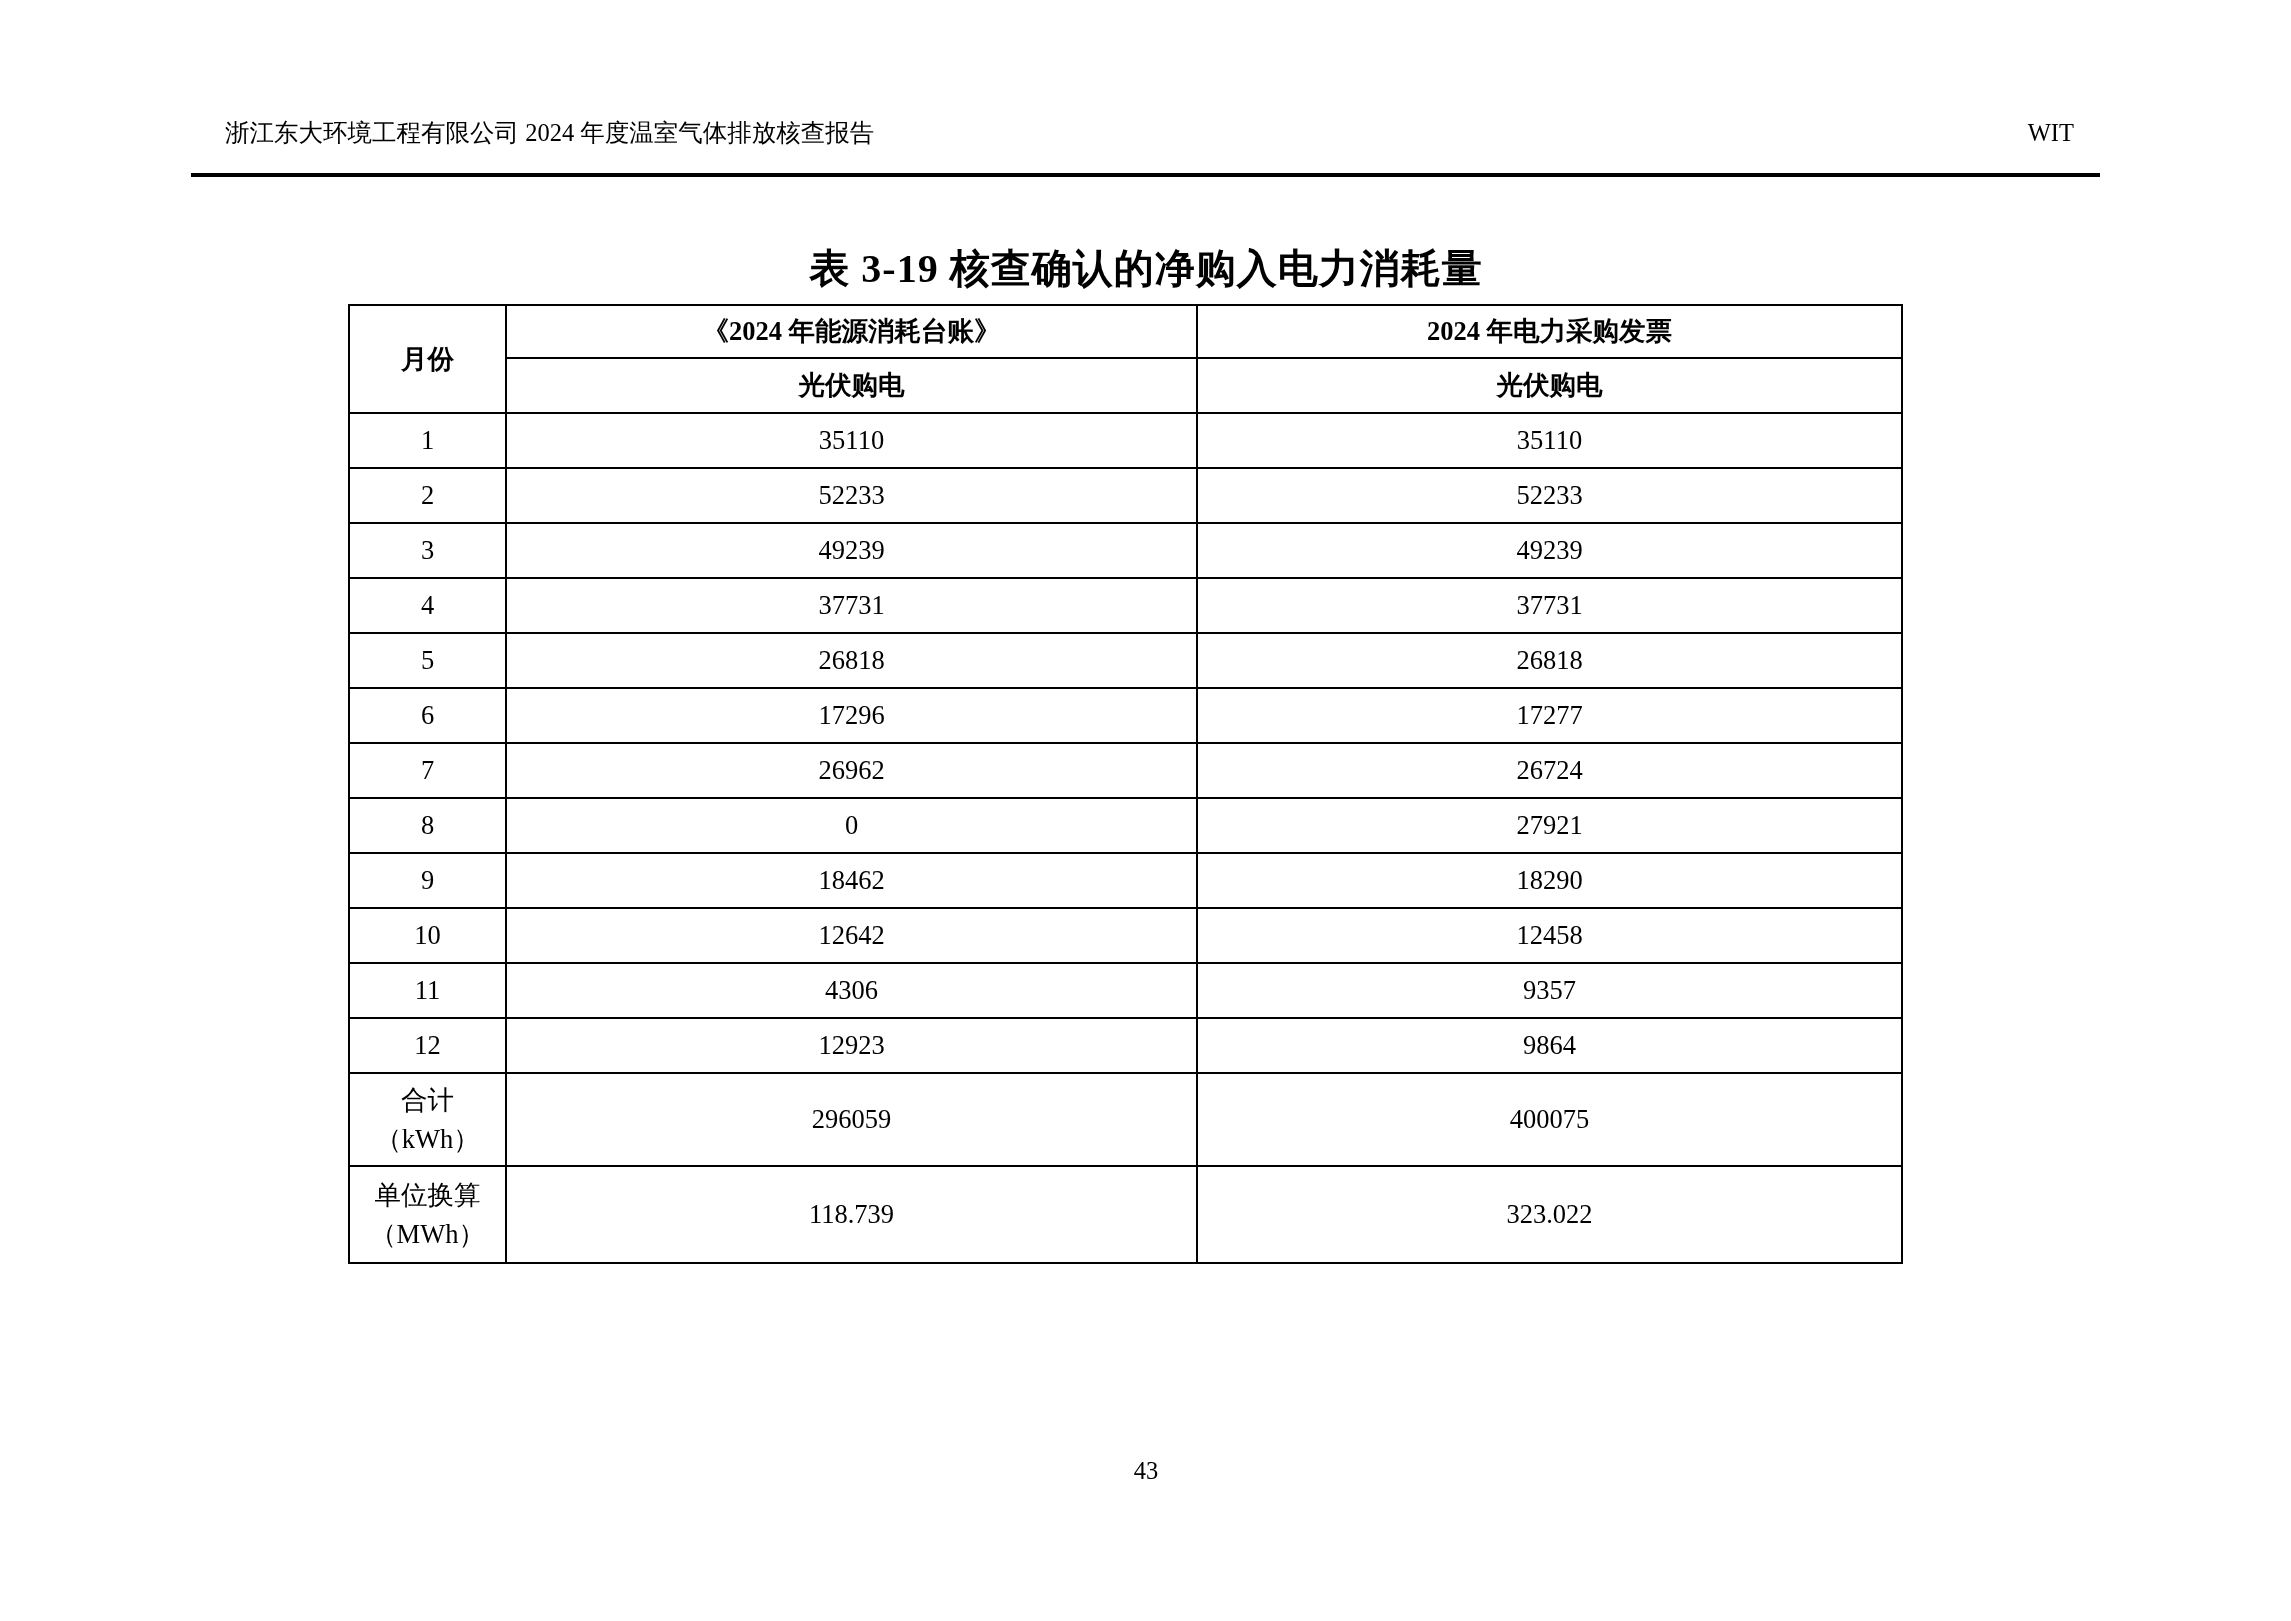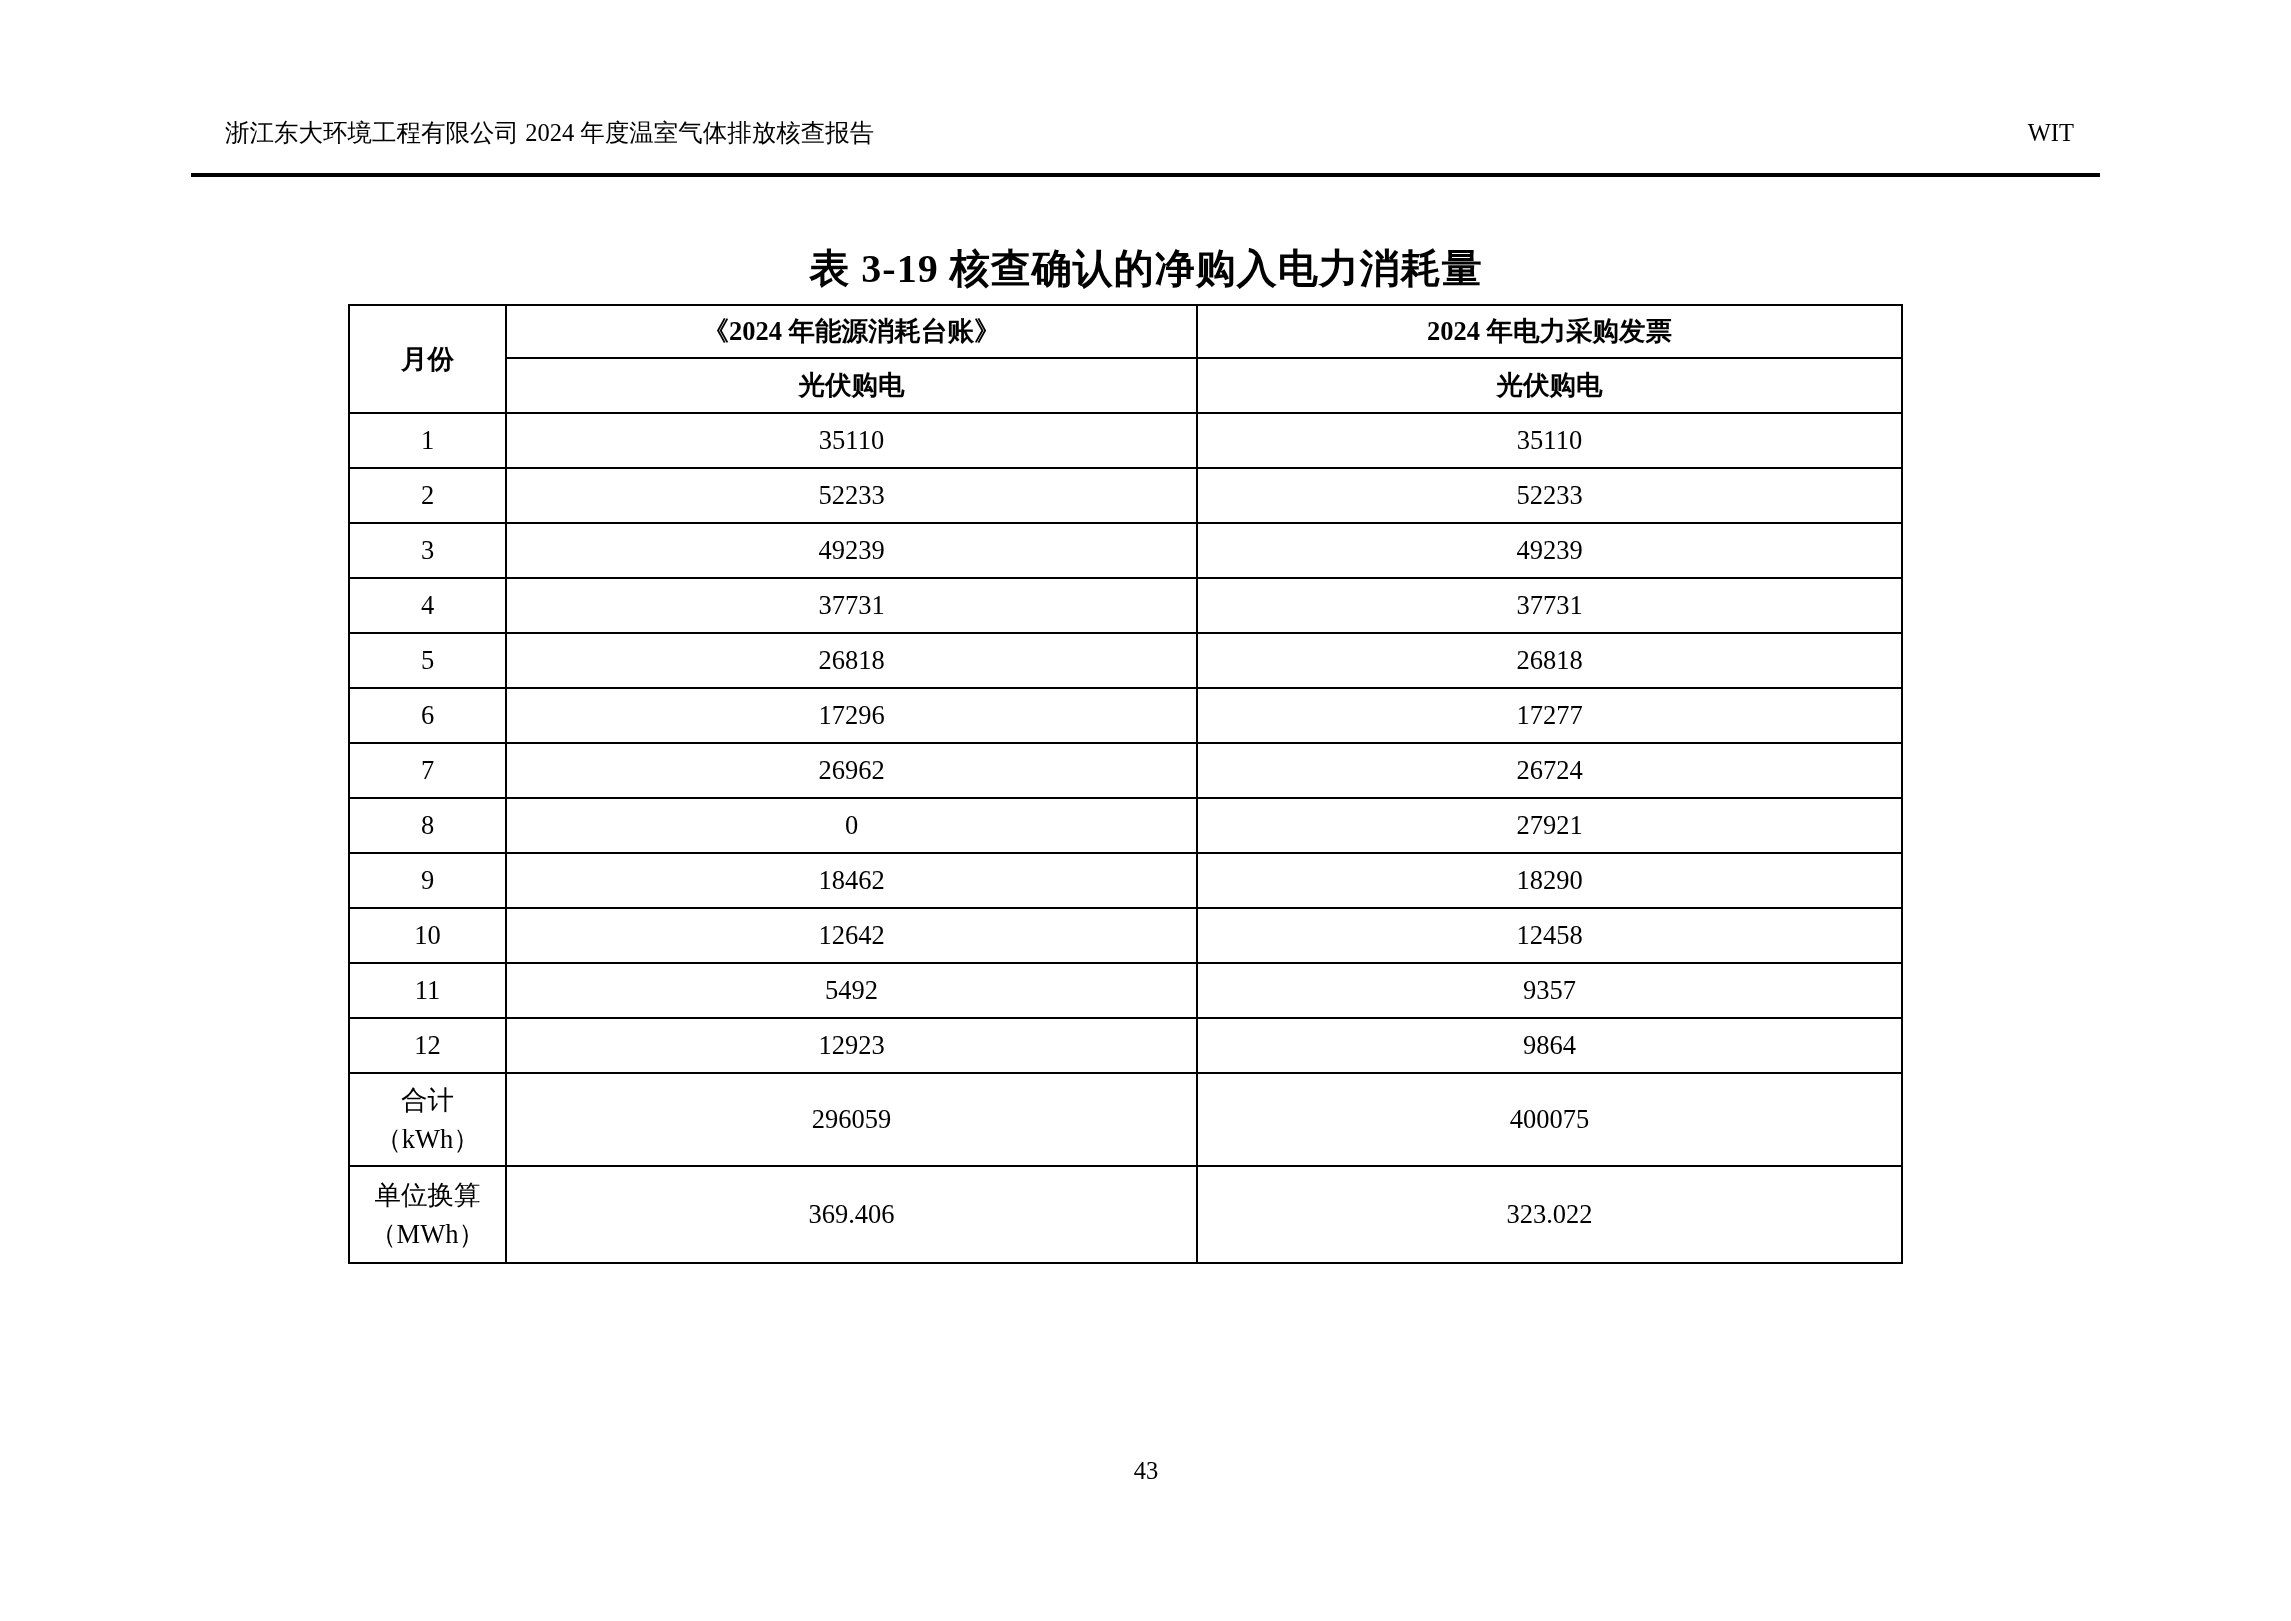--- a/index.html
+++ b/index.html
@@ -154,21 +154,21 @@
         <td>18462</td>
         <td>18290</td>
       </tr>
       <tr class="data-row">
         <td>10</td>
         <td>12642</td>
         <td>12458</td>
       </tr>
       <tr class="data-row">
         <td>11</td>
-        <td>5492</td>
+        <td>4306</td>
         <td>9357</td>
       </tr>
       <tr class="data-row">
         <td>12</td>
         <td>12923</td>
         <td>9864</td>
       </tr>
 
       <tr class="total-row">
         <td>
@@ -177,21 +177,21 @@
         </td>
         <td>296059</td>
         <td>400075</td>
       </tr>
 
       <tr class="converted-row">
         <td>
           <div>单位换算</div>
           <div>（MWh）</div>
         </td>
-        <td>369.406</td>
+        <td>118.739</td>
         <td>323.022</td>
       </tr>
     </tbody>
   </table>
 
   <div class="page-number">43</div>
 
 </div>
 
 

